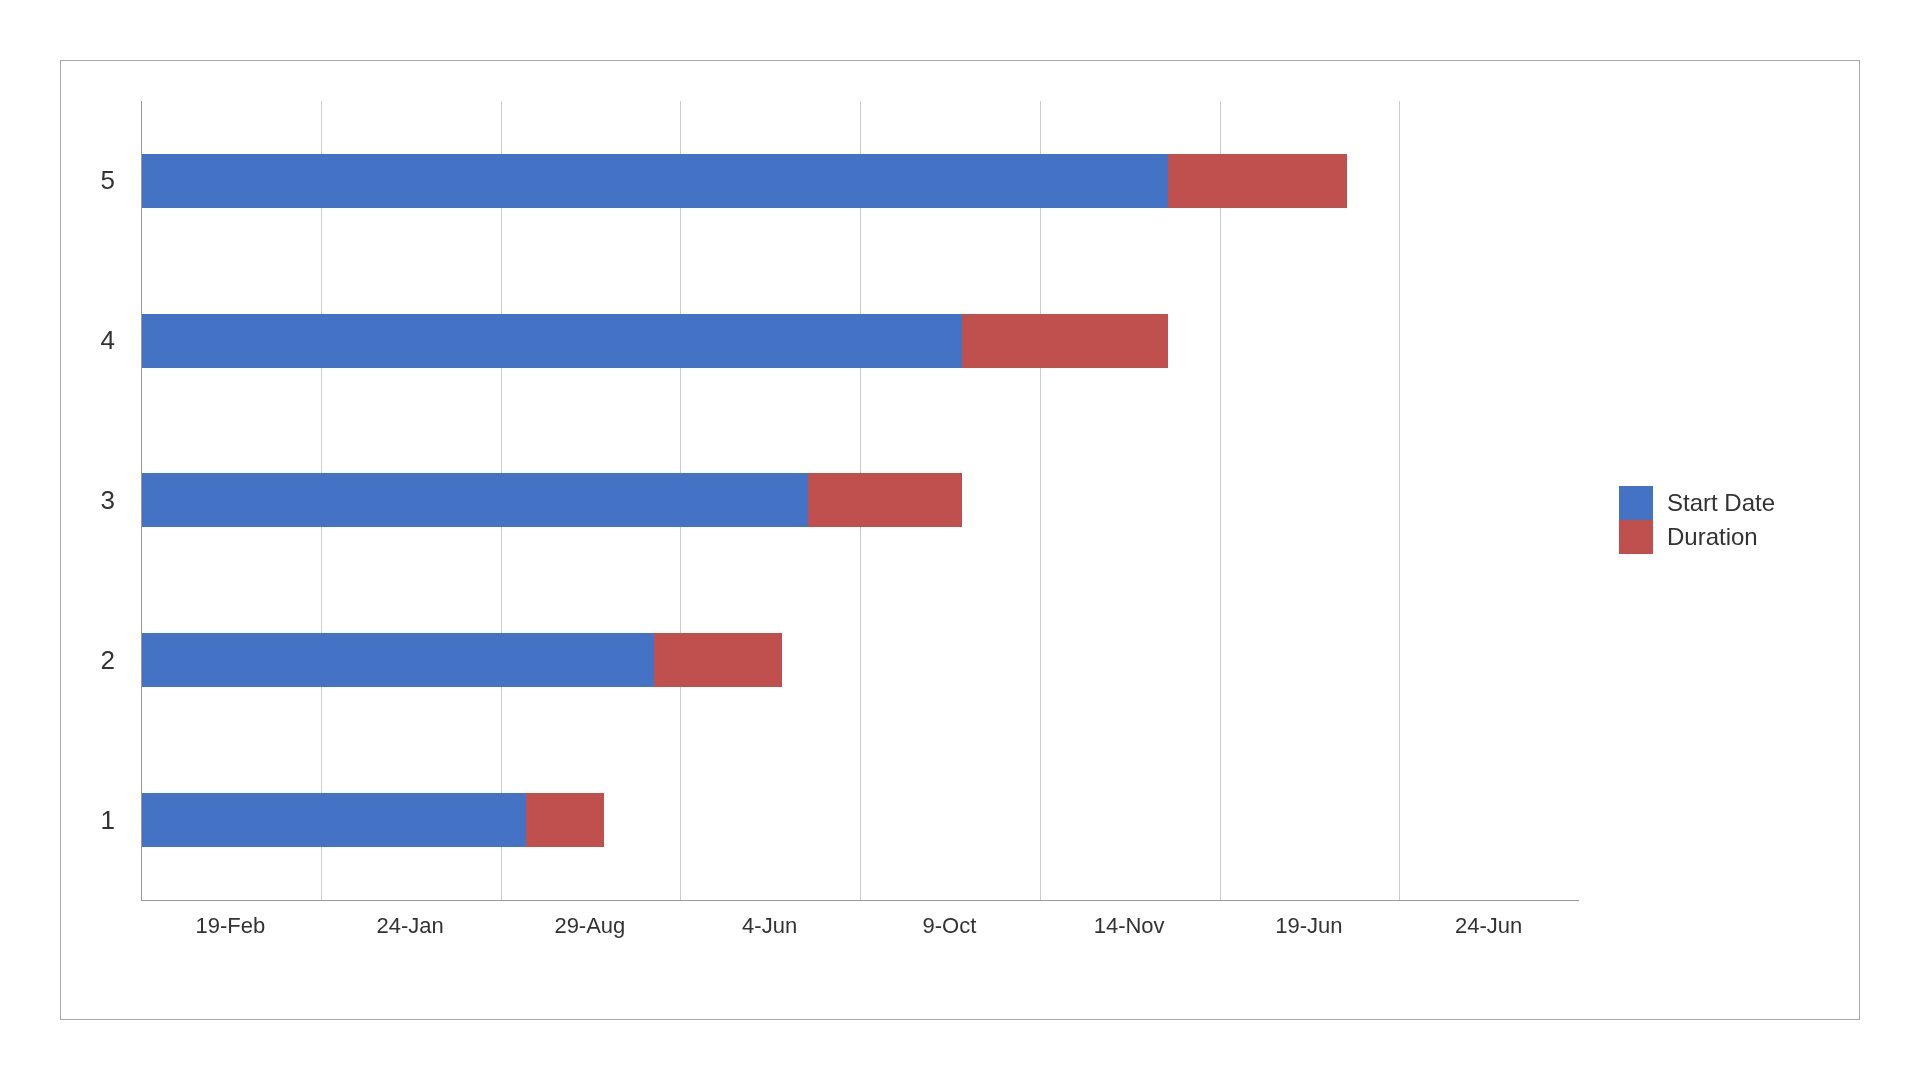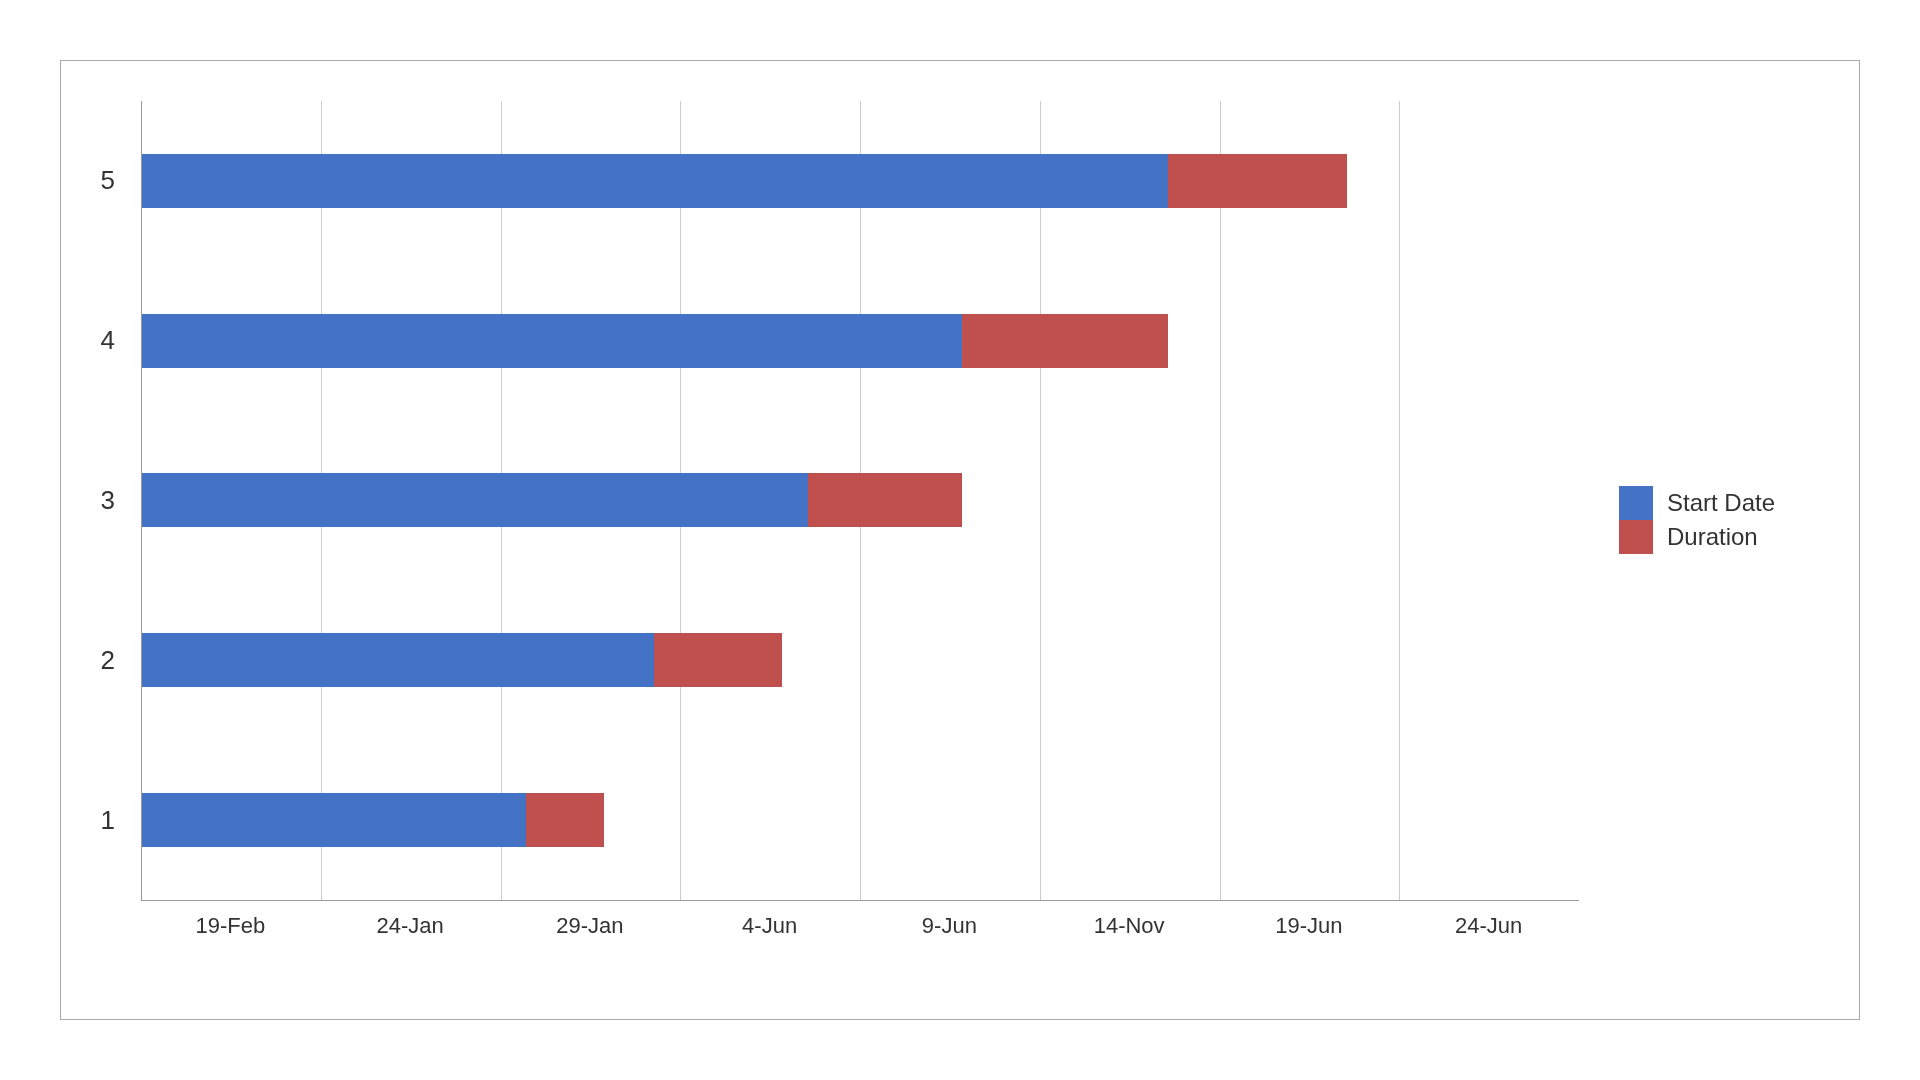--- a/index.html
+++ b/index.html
@@ -198,23 +198,23 @@
       </div>
 
       <div class="axis-line-left"></div>
     </div>
 
     <div class="axis-line-bottom"></div>
 
     <div class="x-axis">
       <div class="x-label">19-Feb</div>
       <div class="x-label">24-Jan</div>
-      <div class="x-label">29-Jan</div>
+      <div class="x-label">29-Aug</div>
       <div class="x-label">4-Jun</div>
-      <div class="x-label">9-Jun</div>
+      <div class="x-label">9-Oct</div>
       <div class="x-label">14-Nov</div>
       <div class="x-label">19-Jun</div>
       <div class="x-label">24-Jun</div>
     </div>
   </div>
 
   <div class="legend">
     <div class="legend-item">
       <div class="legend-box start"></div>
       <span class="legend-label">Start Date</span>

